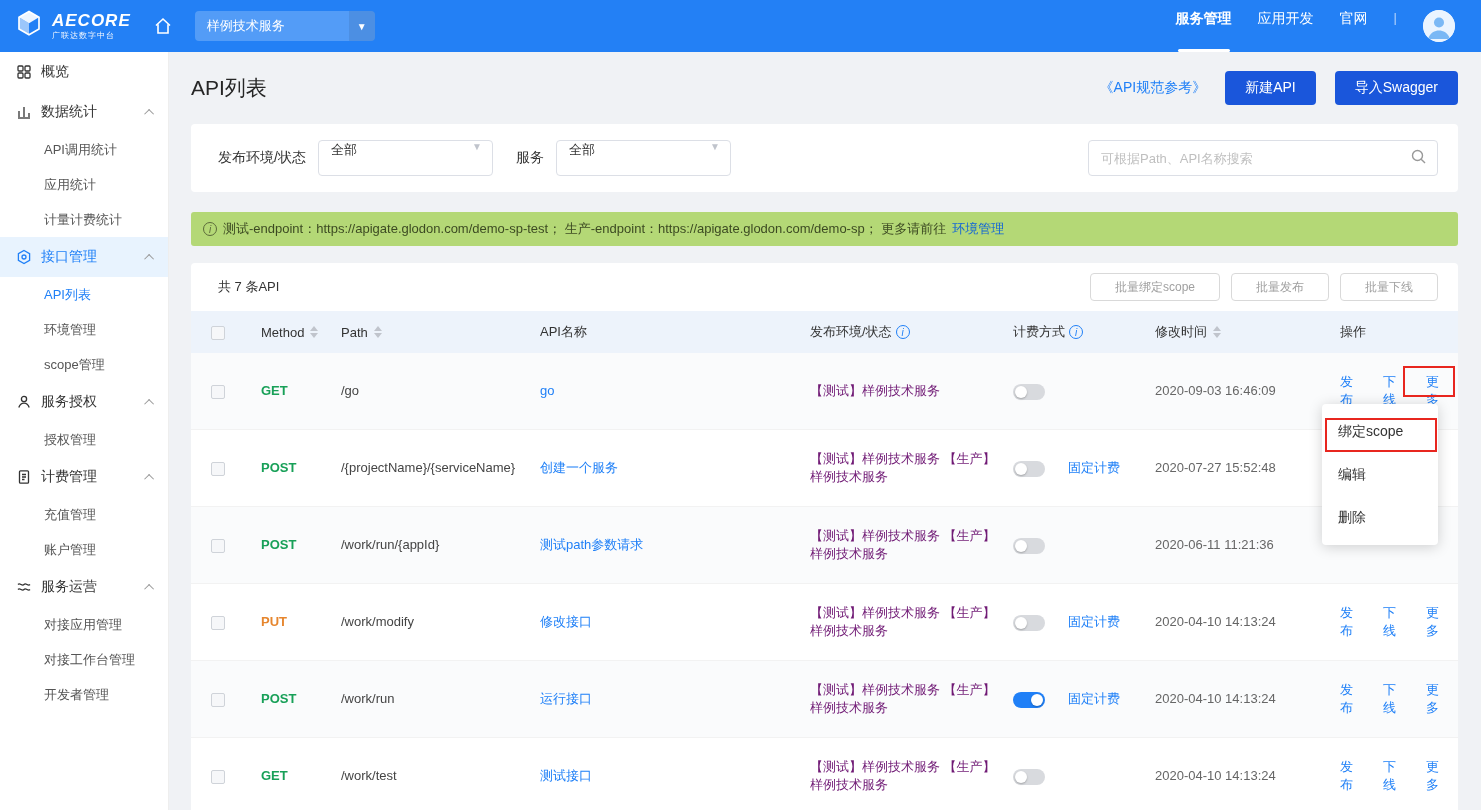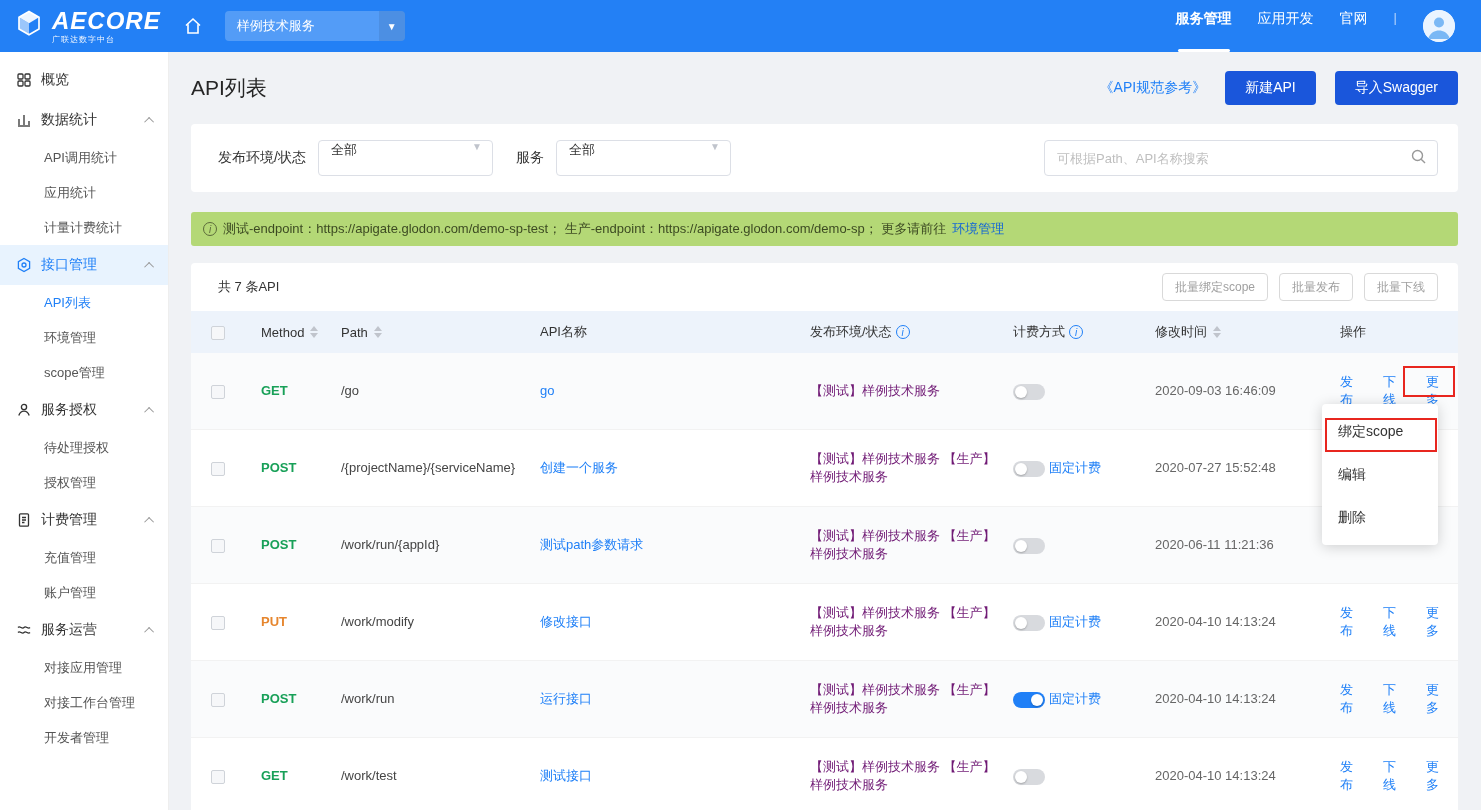--- a/index.html
+++ b/index.html
@@ -10,21 +10,21 @@
   }
   a { text-decoration: none; cursor: pointer; }
 
   
   .header {
     height: 52px; background: #2380f5; display: flex; align-items: center;
     padding: 0 26px 0 14px; color: #fff; position: relative; z-index: 5;
   }
   .logo { display: flex; align-items: center; gap: 8px; }
   .logo-text { line-height: 1; }
-  .logo-title { font-size: 24px; font-weight: bold; font-style: italic; letter-spacing: 1px; }
+  .logo-title { font-size: 17px; font-weight: bold; font-style: italic; letter-spacing: 1px; }
   .logo-sub { font-size: 8px; margin-top: 3px; letter-spacing: 1px; opacity: .95; }
   .home-icon { margin-left: 22px; display: flex; align-items: center; cursor: pointer; }
   .header-select {
     margin-left: 22px; width: 180px; height: 30px; background: rgba(255,255,255,.22);
     border-radius: 4px; display: flex; align-items: center; padding: 0 0 0 12px;
     font-size: 13px; cursor: pointer; justify-content: center;
   }
   .header-select .chev {
     margin-left: auto; width: 26px; height: 30px; display: flex; align-items: center;
     justify-content: center; background: rgba(0,0,0,.08); border-radius: 0 4px 4px 0;
@@ -36,21 +36,21 @@
   .nav-item.active::after {
     content: ""; position: absolute; left: 2px; right: 2px; bottom: -10px; height: 3px;
     background: #fff; border-radius: 2px;
   }
   .nav-divider { opacity: .65; font-size: 13px; }
   .avatar { width: 32px; height: 32px; border-radius: 50%; overflow: hidden; cursor: pointer; background: #eaf4ff; }
 
   
   .sidebar {
     position: absolute; top: 52px; left: 0; bottom: 0; width: 168px;
-    background: #fff; padding-top: 8px; z-index: 4; box-shadow: 1px 0 0 #eee;
+    background: #fff; z-index: 4; box-shadow: 1px 0 0 #eee;
   }
   .side-top {
     height: 40px; display: flex; align-items: center; gap: 9px;
     padding: 0 14px 0 16px; font-size: 14px; color: #333; cursor: pointer;
   }
   .side-top svg { flex: 0 0 auto; }
   .side-top.active { background: #e8f3fe; color: #2080f7; }
   .side-sub {
     height: 35px; display: flex; align-items: center; padding-left: 44px;
     font-size: 13px; color: #555; cursor: pointer;
@@ -79,21 +79,21 @@
   .filter-card { height: 68px; display: flex; align-items: center; padding: 0 20px 0 27px; }
   .filter-label { font-size: 14px; color: #333; margin-right: 12px; }
   .select {
     width: 175px; height: 36px; border: 1px solid #dcdfe6; border-radius: 4px;
     display: flex; padding: 0 10px 0 12px; font-size: 13px;
     color: #333; cursor: pointer; background: #fff;
   }
   .select .chev { margin-left: auto; color: #c0c4cc; font-size: 10px; }
   .filter-label.second { margin-left: 23px; }
   .search-box {
-    margin-left: auto; width: 394px; height: 36px; border: 1px solid #dcdfe6;
+    margin-left: auto; width: 350px; height: 36px; border: 1px solid #dcdfe6;
     border-radius: 4px; display: flex; align-items: center; padding: 0 10px 0 12px; background: #fff;
   }
   .search-box input {
     border: none; outline: none; flex: 1; font-size: 13px; color: #333;
     font-family: "Liberation Sans", "DejaVu Sans", sans-serif;
   }
   .search-box input::placeholder { color: #bfbfbf; }
 
   
   .notice {
@@ -107,21 +107,21 @@
     justify-content: center; flex: 0 0 auto; font-style: italic;
   }
   .notice a { color: #1366d6; }
 
   
   .table-card { margin-top: 17px; min-height: 560px; }
   .table-head { height: 48px; display: flex; align-items: center; padding: 0 20px 0 27px; }
   .summary { font-size: 13px; color: #333; }
   .batch-btns { margin-left: auto; display: flex; gap: 11px; }
   .btn-ghost {
-    height: 28px; padding: 0 12px; border: 1px solid #d9d9d9; border-radius: 4px;
+    height: 28px; padding: 0 24px; border: 1px solid #d9d9d9; border-radius: 4px;
     background: #fff; color: #a0a0a0; font-size: 12px; cursor: pointer;
   }
 
   table { width: 100%; border-collapse: collapse; table-layout: fixed; }
   thead th {
     background: #edf3fb; height: 42px; font-size: 13px; color: #333; font-weight: 500;
     text-align: left; white-space: nowrap;
   }
   th .th-inner { display: inline-flex; align-items: center; gap: 4px; }
   .sorter { display: inline-flex; flex-direction: column; gap: 2px; margin-left: 2px; }
@@ -160,21 +160,21 @@
   .toggle {
     display: inline-block; width: 32px; height: 16px; border-radius: 9px;
     background: #d8dade; position: relative; vertical-align: middle; cursor: pointer;
   }
   .toggle::after {
     content: ""; position: absolute; width: 12px; height: 12px; border-radius: 50%;
     background: #fff; top: 2px; left: 2px; box-shadow: 0 1px 2px rgba(0,0,0,.25);
   }
   .toggle.on { background: #2080f7; }
   .toggle.on::after { left: 18px; }
-  .billing-link { margin-left: 4px; font-family: Liberation Serif, serif; }
+  .billing-link { margin-left: 23px; font-family: Liberation Serif, serif; }
   .actions { display: inline-flex; gap: 19px; }
   .hidden { visibility: hidden; }
 
   
   .dropdown {
     position: absolute; left: 1322px; top: 404px; width: 116px; background: #fff;
     border-radius: 4px; box-shadow: 0 2px 14px rgba(0,0,0,.18); padding: 6px 0; z-index: 10;
   }
   .dropdown-item {
     height: 43px; display: flex; align-items: center; padding: 0 16px;
@@ -279,23 +279,20 @@
     </div>
 
   <div class="side-top">
     <svg width="16" height="16" viewBox="0 0 16 16" fill="none" stroke="currentColor" stroke-width="1.3">
       <circle cx="8" cy="5" r="2.6"></circle>
         <path d="M2.8 13.5c1-3 3-4.3 5.2-4.3s4.2 1.3 5.2 4.3"></path>
     </svg>
     <span>服务授权</span>
     <span class="caret-up"></span>
   </div>
-  <div class="side-sub">
-      <span>待处理授权</span>
-    </div>
   <div class="side-sub">
       <span>授权管理</span>
     </div>
 
   <div class="side-top">
     <svg width="16" height="16" viewBox="0 0 16 16" fill="none" stroke="currentColor" stroke-width="1.3">
       <rect x="3.5" y="1.8" width="9" height="12.4" rx="1"></rect>
         <path d="M6 5.5h4M6 8h4M6 10.5h2.5"></path>
     </svg>
     <span>计费管理</span>

